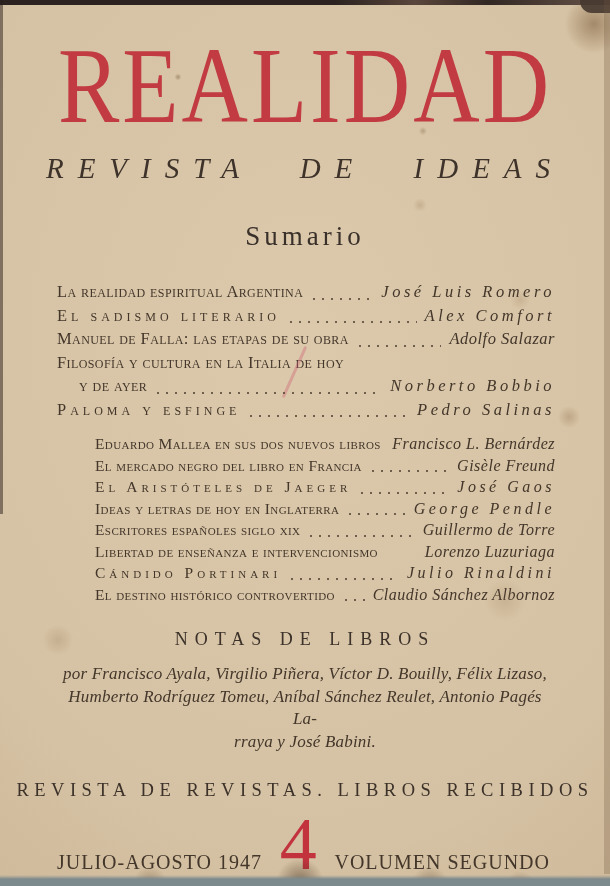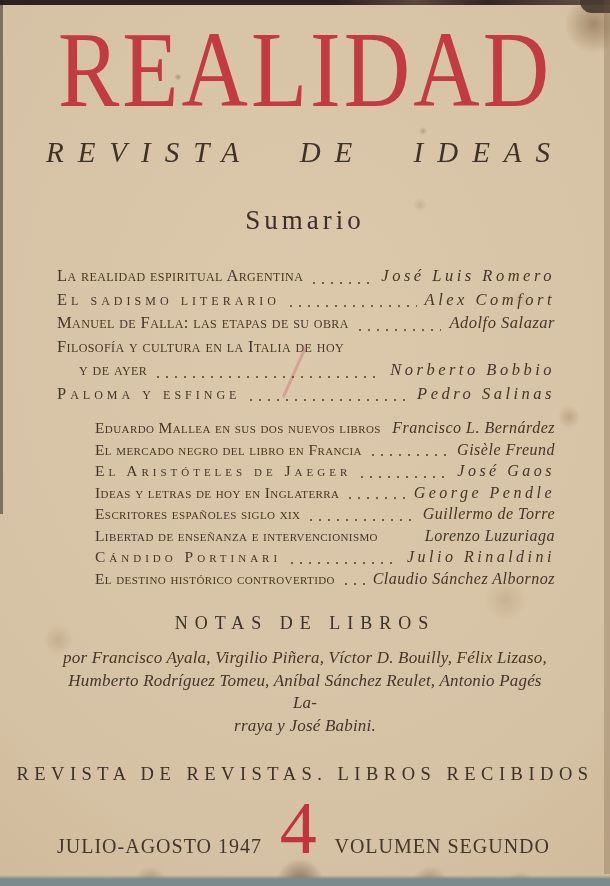--- a/index.html
+++ b/index.html
@@ -28,21 +28,21 @@
   .bottom-smudge{position:absolute;left:0;right:0;bottom:0;height:50px;pointer-events:none;background:
     radial-gradient(circle 34px at 300px 46px, rgba(70,48,30,.55), transparent 70%),
     radial-gradient(circle 26px at 430px 48px, rgba(90,62,38,.40), transparent 70%),
     radial-gradient(circle 24px at 150px 47px, rgba(90,62,38,.35), transparent 70%),
     radial-gradient(circle 20px at 520px 49px, rgba(90,62,38,.30), transparent 70%);}
   .bottom-edge{position:absolute;left:0;right:0;bottom:0;height:11px;
     background:linear-gradient(to top,#7d8a8d 0,#7d8a8d 7px,rgba(125,138,141,.45) 9px,transparent 11px);}
   .pencil-mark{position:absolute;left:293px;top:344px;width:3px;height:56px;
     background:rgba(205,95,115,.38);transform:rotate(24deg);border-radius:2px;}
 
-  .masthead{padding-top:28px;text-align:center;}
+  .masthead{padding-top:44px;text-align:center;}
   .title{
     margin:0;color:#c23b42;font-weight:normal;font-size:92px;line-height:92px;
     letter-spacing:3px;transform:scaleY(1.18);transform-origin:50% 80%;
   }
   .subtitle{margin-top:16px;font-style:italic;font-size:29px;letter-spacing:14px;word-spacing:26px;color:#3e332a;}
 
   .sumario{margin-top:36px;text-align:center;font-size:27px;letter-spacing:4px;color:#39302a;}
 
   .toc{margin:0 55px 0 57px;}
   .toc-primary{margin-top:28px;font-size:16.5px;line-height:23.5px;}

